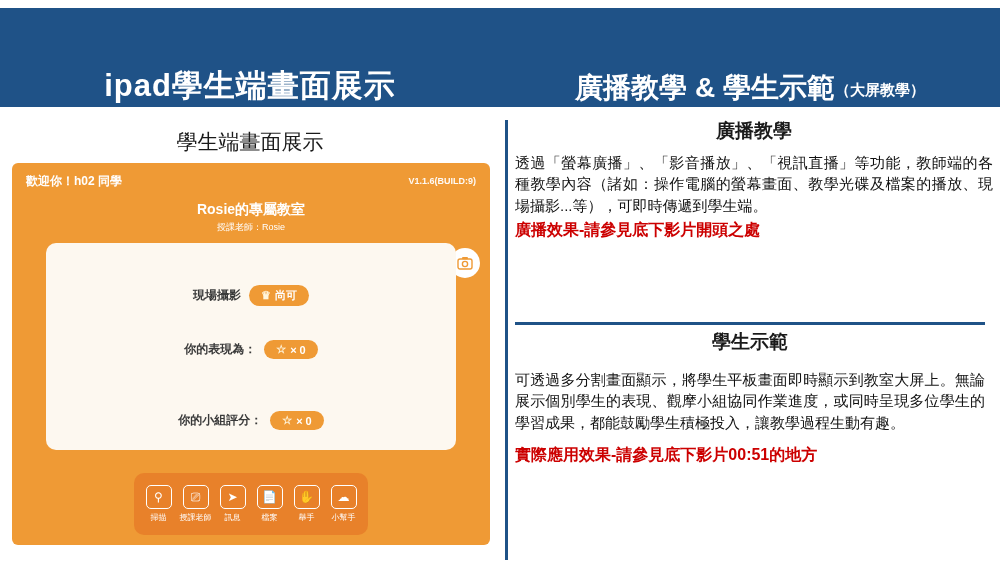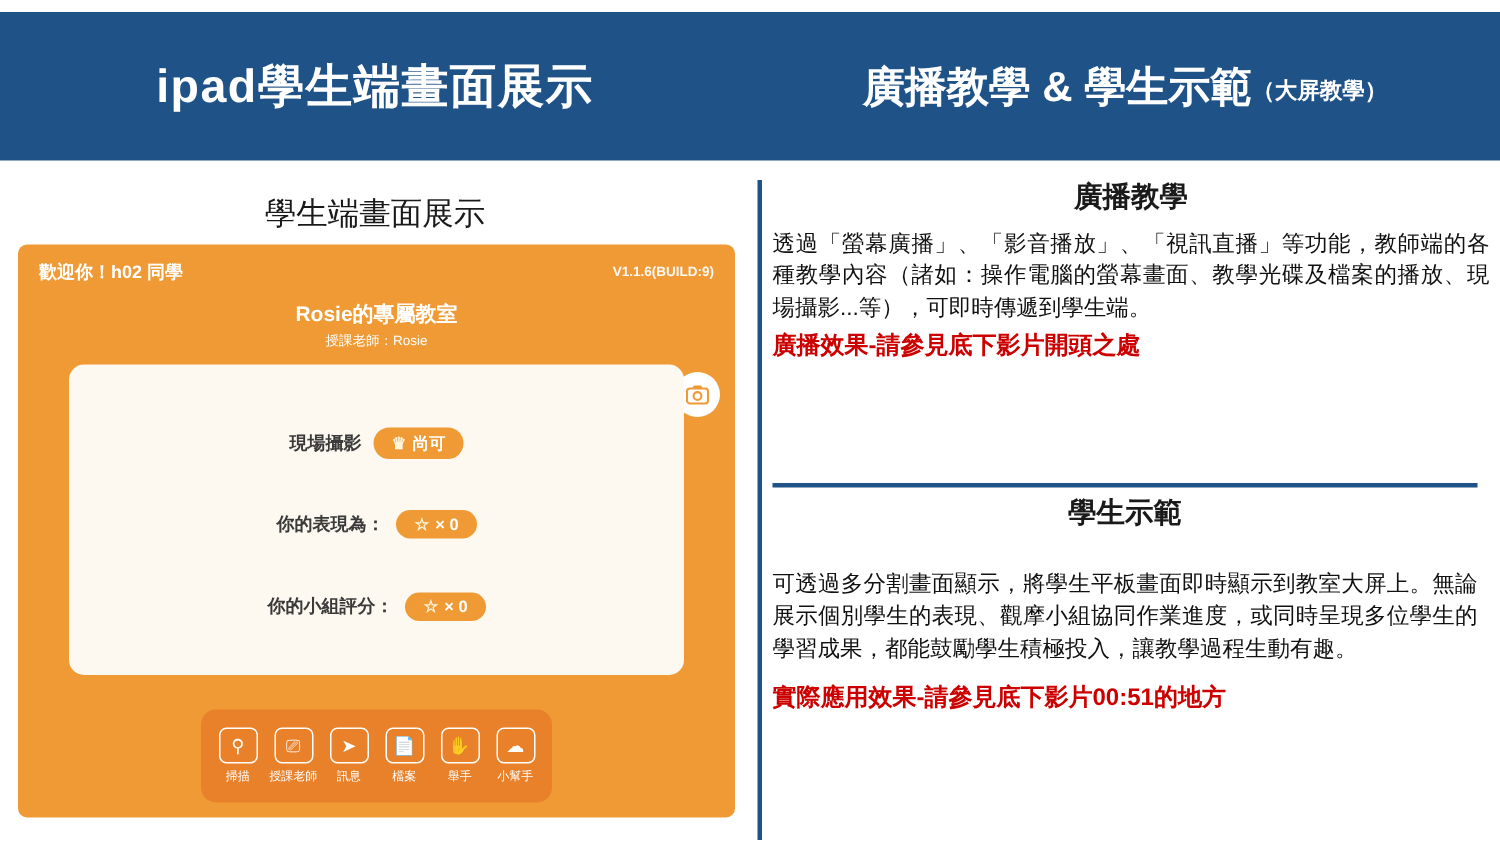--- a/index.html
+++ b/index.html
@@ -16,21 +16,21 @@
     background: #ffffff;
   }
 
   
   .header-band {
     position: absolute;
     left: 0; top: 8px;
     width: 1000px; height: 99px;
     background: #1f5287;
     display: flex;
-    align-items: center;
+    align-items: flex-end;
   }
   .header-left {
     width: 500px;
     text-align: center;
     color: #ffffff;
     font-size: 31px;
     font-weight: bold;
     letter-spacing: 1px;
   }
   .header-right {
@@ -113,21 +113,21 @@
     display: flex;
     align-items: center;
     justify-content: center;
     gap: 8px;
     font-size: 12px;
     color: #3a3a3a;
     font-weight: bold;
   }
   .stat-row.r1 { top: 42px; }
   .stat-row.r2 { top: 97px; }
-  .stat-row.r3 { top: 152px; }
+  .stat-row.r3 { top: 168px; }
   .pill {
     background: #ef9a35;
     color: #ffffff;
     border-radius: 11px;
     padding: 3px 12px;
     font-size: 11px;
     display: inline-flex;
     align-items: center;
     gap: 4px;
     font-weight: bold;
@@ -214,21 +214,21 @@
     color: #111111;
     text-align: justify;
   }
   .sec-note {
     margin-top: 4px;
     font-size: 16px;
     font-weight: bold;
     color: #cc0000;
   }
   .sec2 { position: absolute; top: 211px; left: 0; width: 470px; }
-  .sec2 .sec-body { margin-top: 24px; }
+  .sec2 .sec-body { margin-top: 14px; }
   .sec2 .sec-note { margin-top: 12px; }
 </style>
 </head>
 <body>
 
 <div class="slide">
 
   <div class="header-band">
     <div class="header-left">ipad學生端畫面展示</div>
     <div class="header-right">

